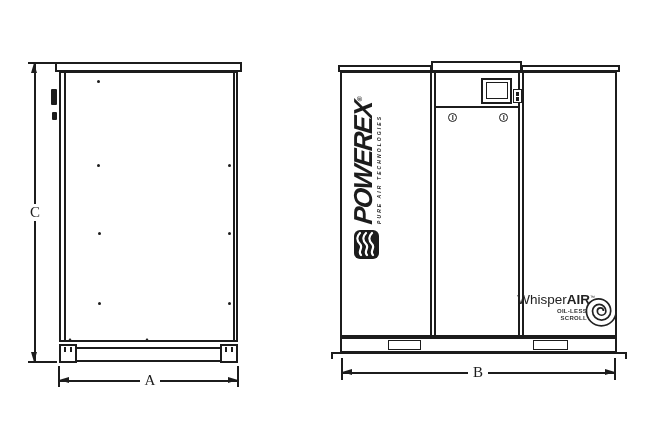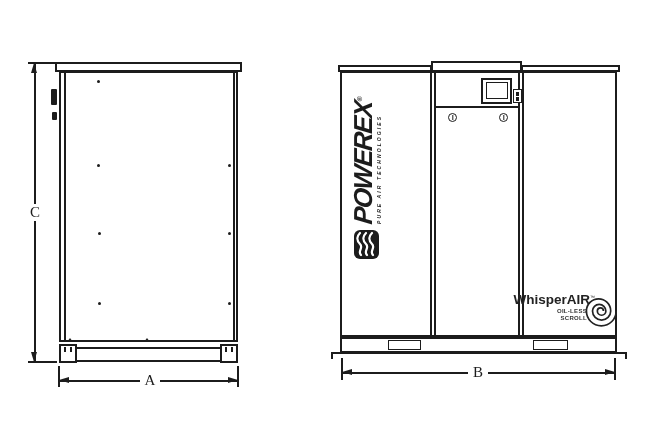--- a/index.html
+++ b/index.html
@@ -26,21 +26,21 @@
   .pwx-wrap { position:absolute; left:278px; top:154px; width:176px; height:36px;
               transform:rotate(-90deg); display:flex; align-items:center; gap:4px; z-index:4; }
   .pwx-text { display:flex; flex-direction:column; line-height:1; }
   .pwx-word { font-family:"Liberation Sans", sans-serif; font-weight:bold; font-style:italic;
               font-size:26px; letter-spacing:-1.5px; transform:skewX(-6deg); white-space:nowrap; }
   .pwx-reg  { font-size:7px; vertical-align:super; font-style:normal; letter-spacing:0; }
   .pwx-tag  { font-size:5px; font-weight:bold; letter-spacing:2.1px; margin-top:1px; white-space:nowrap; font-style:italic; }
   
   .wa-wrap { position:absolute; left:528px; top:292px; width:90px; height:42px; z-index:4; }
   .wa-line1 { position:absolute; right:23px; top:0; white-space:nowrap; font-size:13.5px; letter-spacing:0; color:#222; }
-  .wa-prefix { font-weight:bold;text-align:center; }
+  .wa-prefix { font-weight:normal;text-align:center; }
   .wa-suffix { font-weight:bold; }
   .wa-tm { font-size:5px; vertical-align:super; }
   .wa-sub { position:absolute; font-size:6px; font-weight:bold; color:#333; letter-spacing:.3px; }
   .wa-sub1 { right:31px; top:16px; }
   .wa-sub2 { right:31px; top:23px; }
 </style>
 </head>
 <body>
 
 <div class="canvas">

